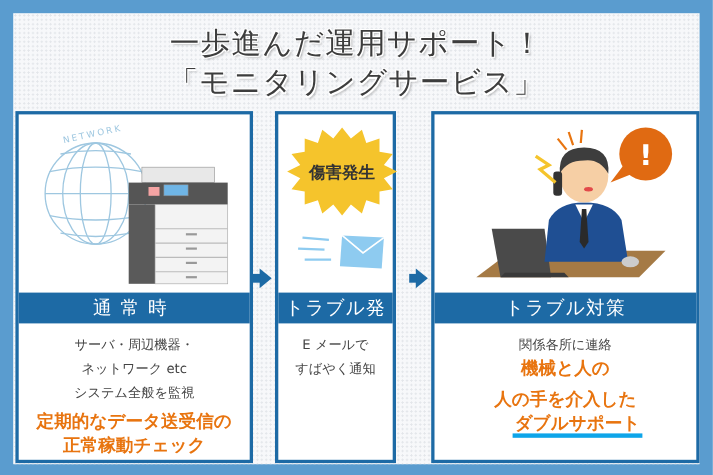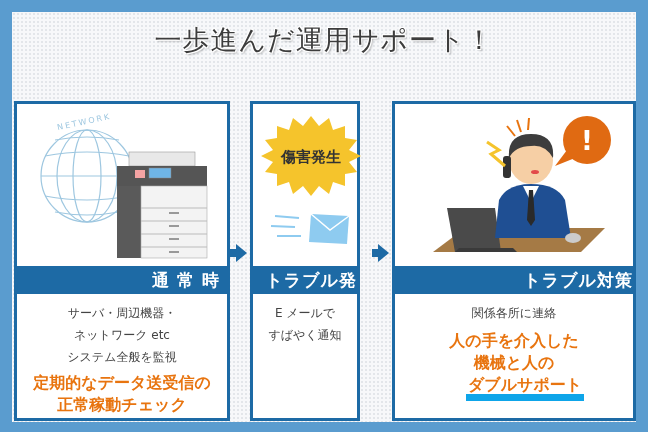--- a/index.html
+++ b/index.html
@@ -23,45 +23,46 @@
   }
   .panel {
     position: absolute; top: 101px; height: 320px;
     background: #ffffff; border: 3px solid #1d6aa5;
   }
   .p1 { left: 14px; width: 216px; }
   .p2 { left: 250px; width: 110px; }
   .p3 { left: 392px; width: 244px; }
   .band {
     position: absolute; left: 0; right: 0; top: 162px; height: 28px;
-    background: #1d6aa5; color: #fff; font-weight: bold; font-size: 17px;
-    text-align: right; line-height: 28px; letter-spacing: 1px;
+    background: #1d6aa5; color: #fff; font-weight: normal; font-size: 17px;
+    text-align: center; line-height: 28px; letter-spacing: 1px;
   }
   .p1 .band { letter-spacing: 8px; }
   .body-text { position: absolute; left: 0; right: 0; top: 198px; text-align: center; }
   .gray { color: #444; font-size: 12px; line-height: 22px; }
   .orange { color: #e8740f; font-weight: bold; font-size: 16px; line-height: 22px; }
-  .underline { border-bottom: 7px solid #0ea5e9; padding: 0 2px; margin-left: 22px; }
+  .underline { border-bottom: 4px solid #0ea5e9; padding: 0 2px; margin-left: 22px; }
   .arrow {
     position: absolute; width: 0; height: 0;
     border-top: 9px solid transparent; border-bottom: 9px solid transparent;
     border-left: 11px solid #1d6aa5;
   }
   .arrow::before {
     content: ""; position: absolute; left: -17px; top: -4px; width: 7px; height: 8px; background: #1d6aa5;
   }
   .illus { position: absolute; left: 0; top: 0; }
 </style>
 </head>
 <body>
 
 <div class="canvas"></div>
 
 <div class="title">
   <div>一歩進んだ運用サポート！</div>
+  <div>「モニタリングサービス」</div>
 </div>
 
 <div class="panel p1">
   <svg class="illus" width="210" height="162" viewBox="0 0 210 162">
     <g fill="none" stroke="#9ec7e0" stroke-width="1.2">
       <circle cx="70" cy="72" r="46"></circle>
       <ellipse cx="70" cy="72" rx="14" ry="46"></ellipse>
       <ellipse cx="70" cy="72" rx="30" ry="46"></ellipse>
       <line x1="24" y1="72" x2="116" y2="72"></line>
       <path d="M28 52 Q70 44 112 52"></path>
@@ -145,17 +146,17 @@
     <polyline points="92,38 104,46 96,50 110,62" fill="none" stroke="#f5c42c" stroke-width="3"></polyline>
     <g>
       <circle cx="192" cy="36" r="24" fill="#e06a12"></circle>
       <polygon points="172,46 160,62 180,54" fill="#e06a12"></polygon>
       <text x="192" y="46" text-anchor="middle" font-size="26" font-weight="bold" fill="#fff" font-family="DejaVu Sans, sans-serif">!</text>
     </g>
   </svg>
   <div class="band">トラブル対策</div>
   <div class="body-text">
     <div class="gray">関係各所に連絡</div>
+    <div class="orange">機械と人の</div>
     <div class="orange" style="margin-top:6px">人の手を介入した</div>
-    <div class="orange">機械と人の</div>
     <div class="orange"><span class="underline">ダブルサポート</span></div>
   </div>
 </div>
 
 </body></html>

